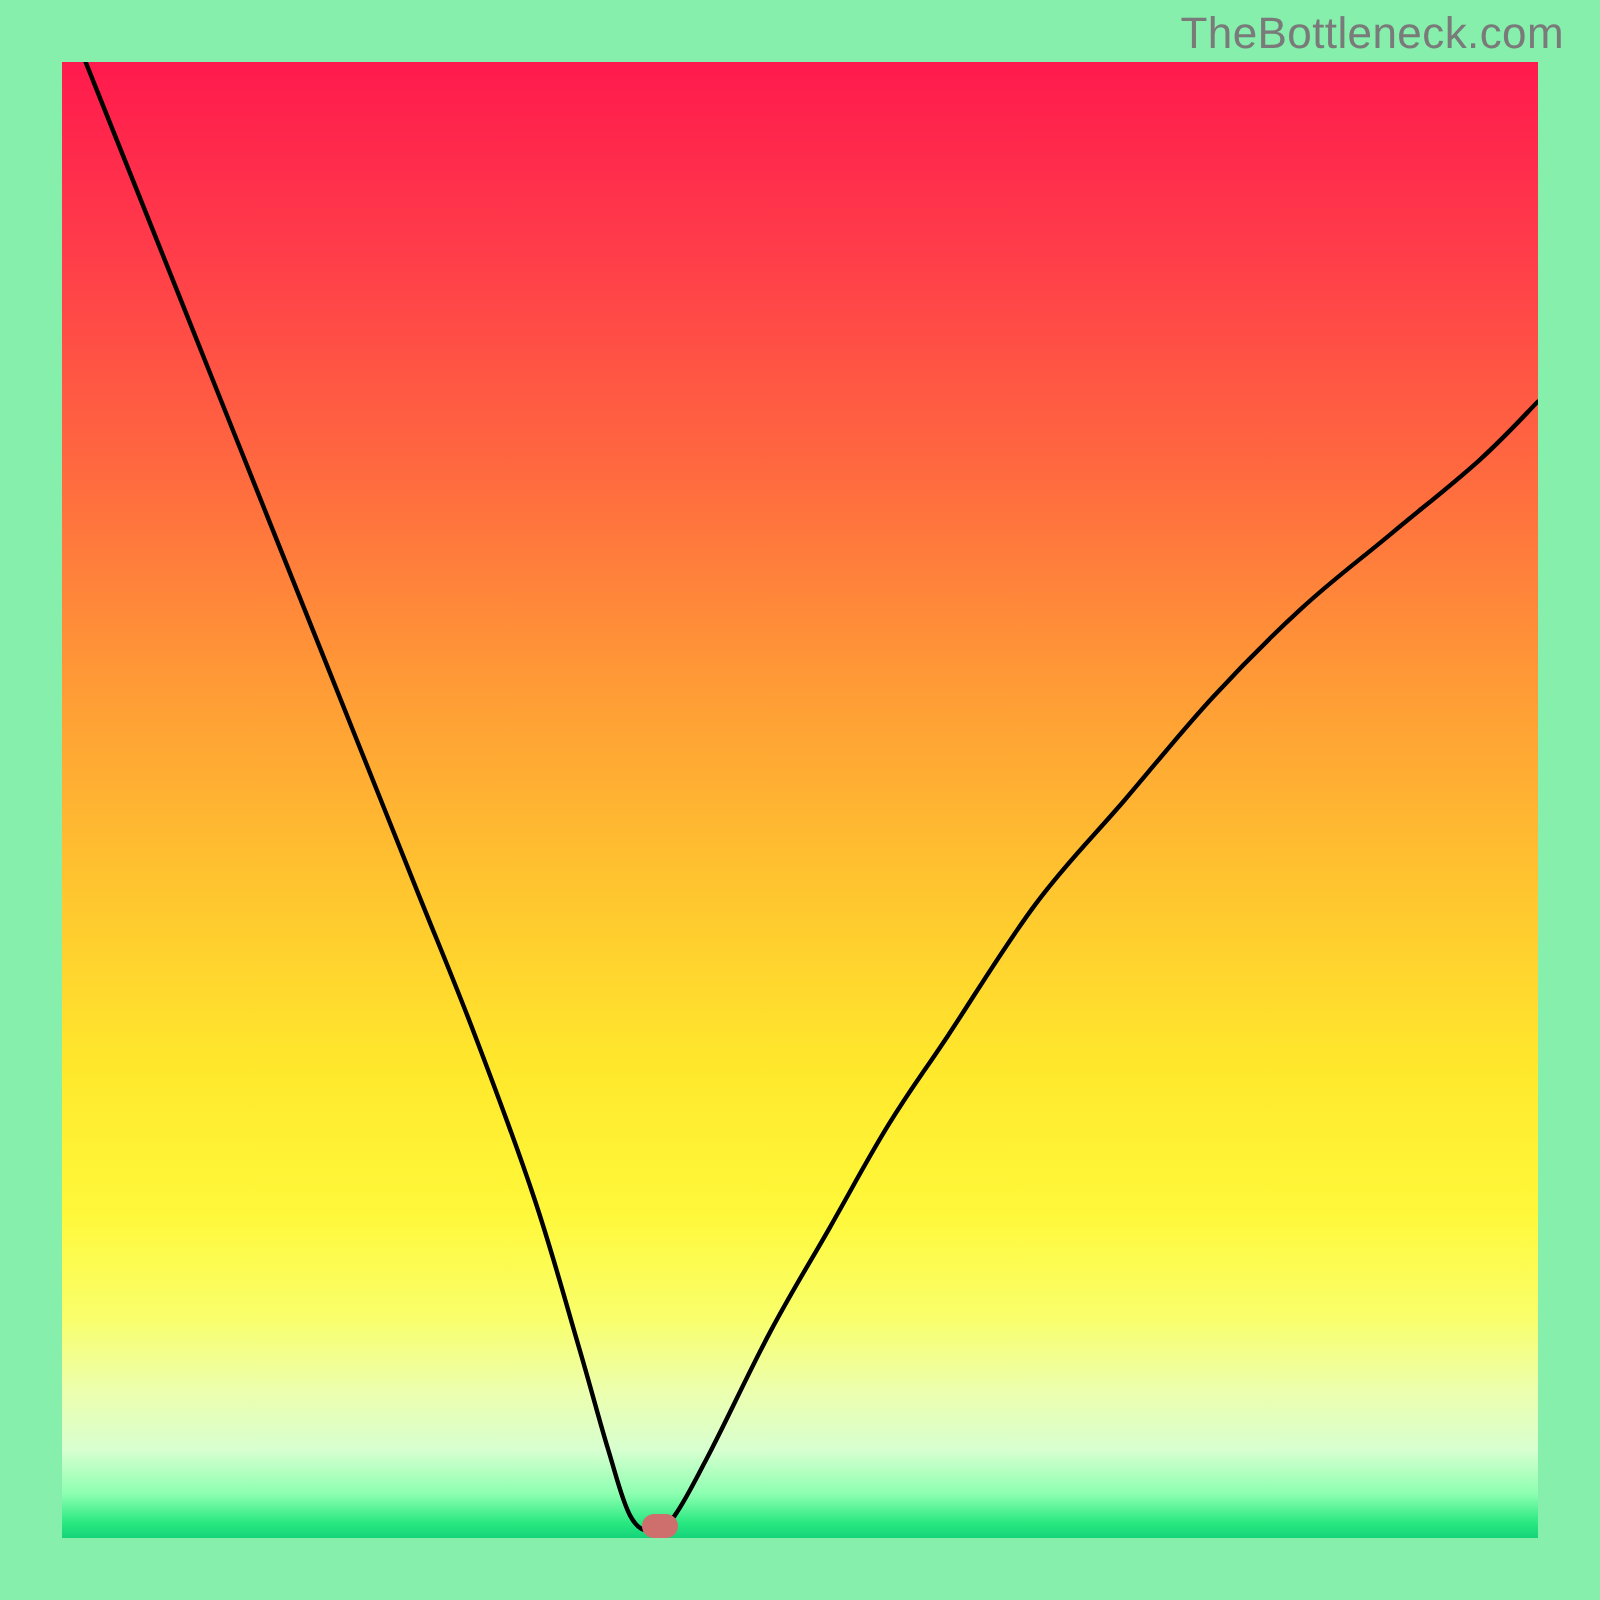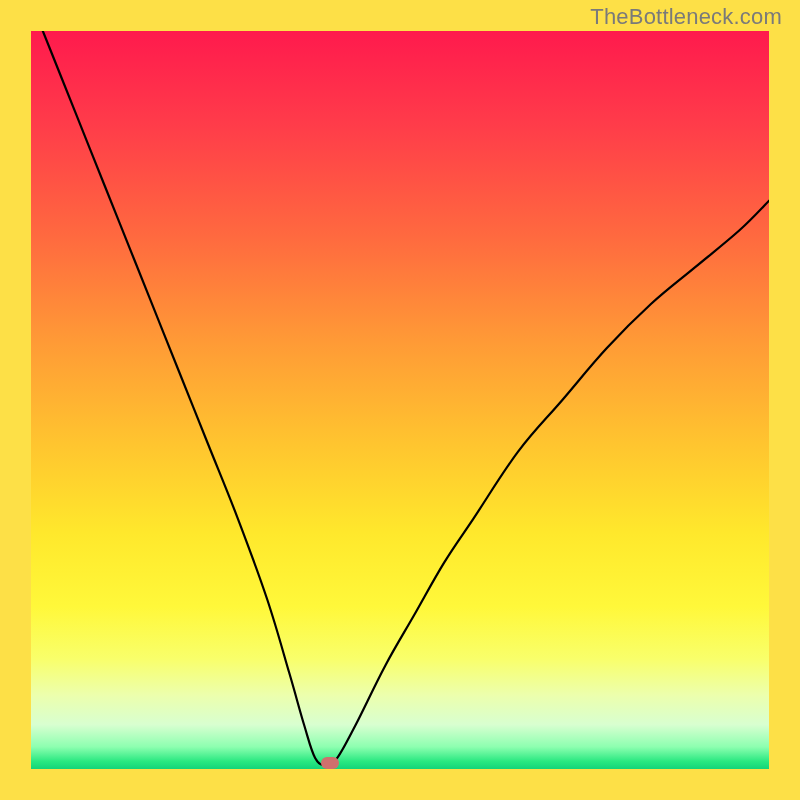--- a/index.html
+++ b/index.html
@@ -8,21 +8,21 @@
     width: 800px;
     height: 800px;
     overflow: hidden;
     background: #000;
     font-family: Arial, Helvetica, sans-serif;
   }
   .frame {
     position: relative;
     width: 800px;
     height: 800px;
-    background: #fde047;
+    background: #86efac;
   }
   .watermark {
     position: absolute;
     top: 4px;
     right: 18px;
     color: #7a7a7a;
     font-size: 22px;
     font-weight: 500;
     letter-spacing: 0.2px;
     z-index: 5;

